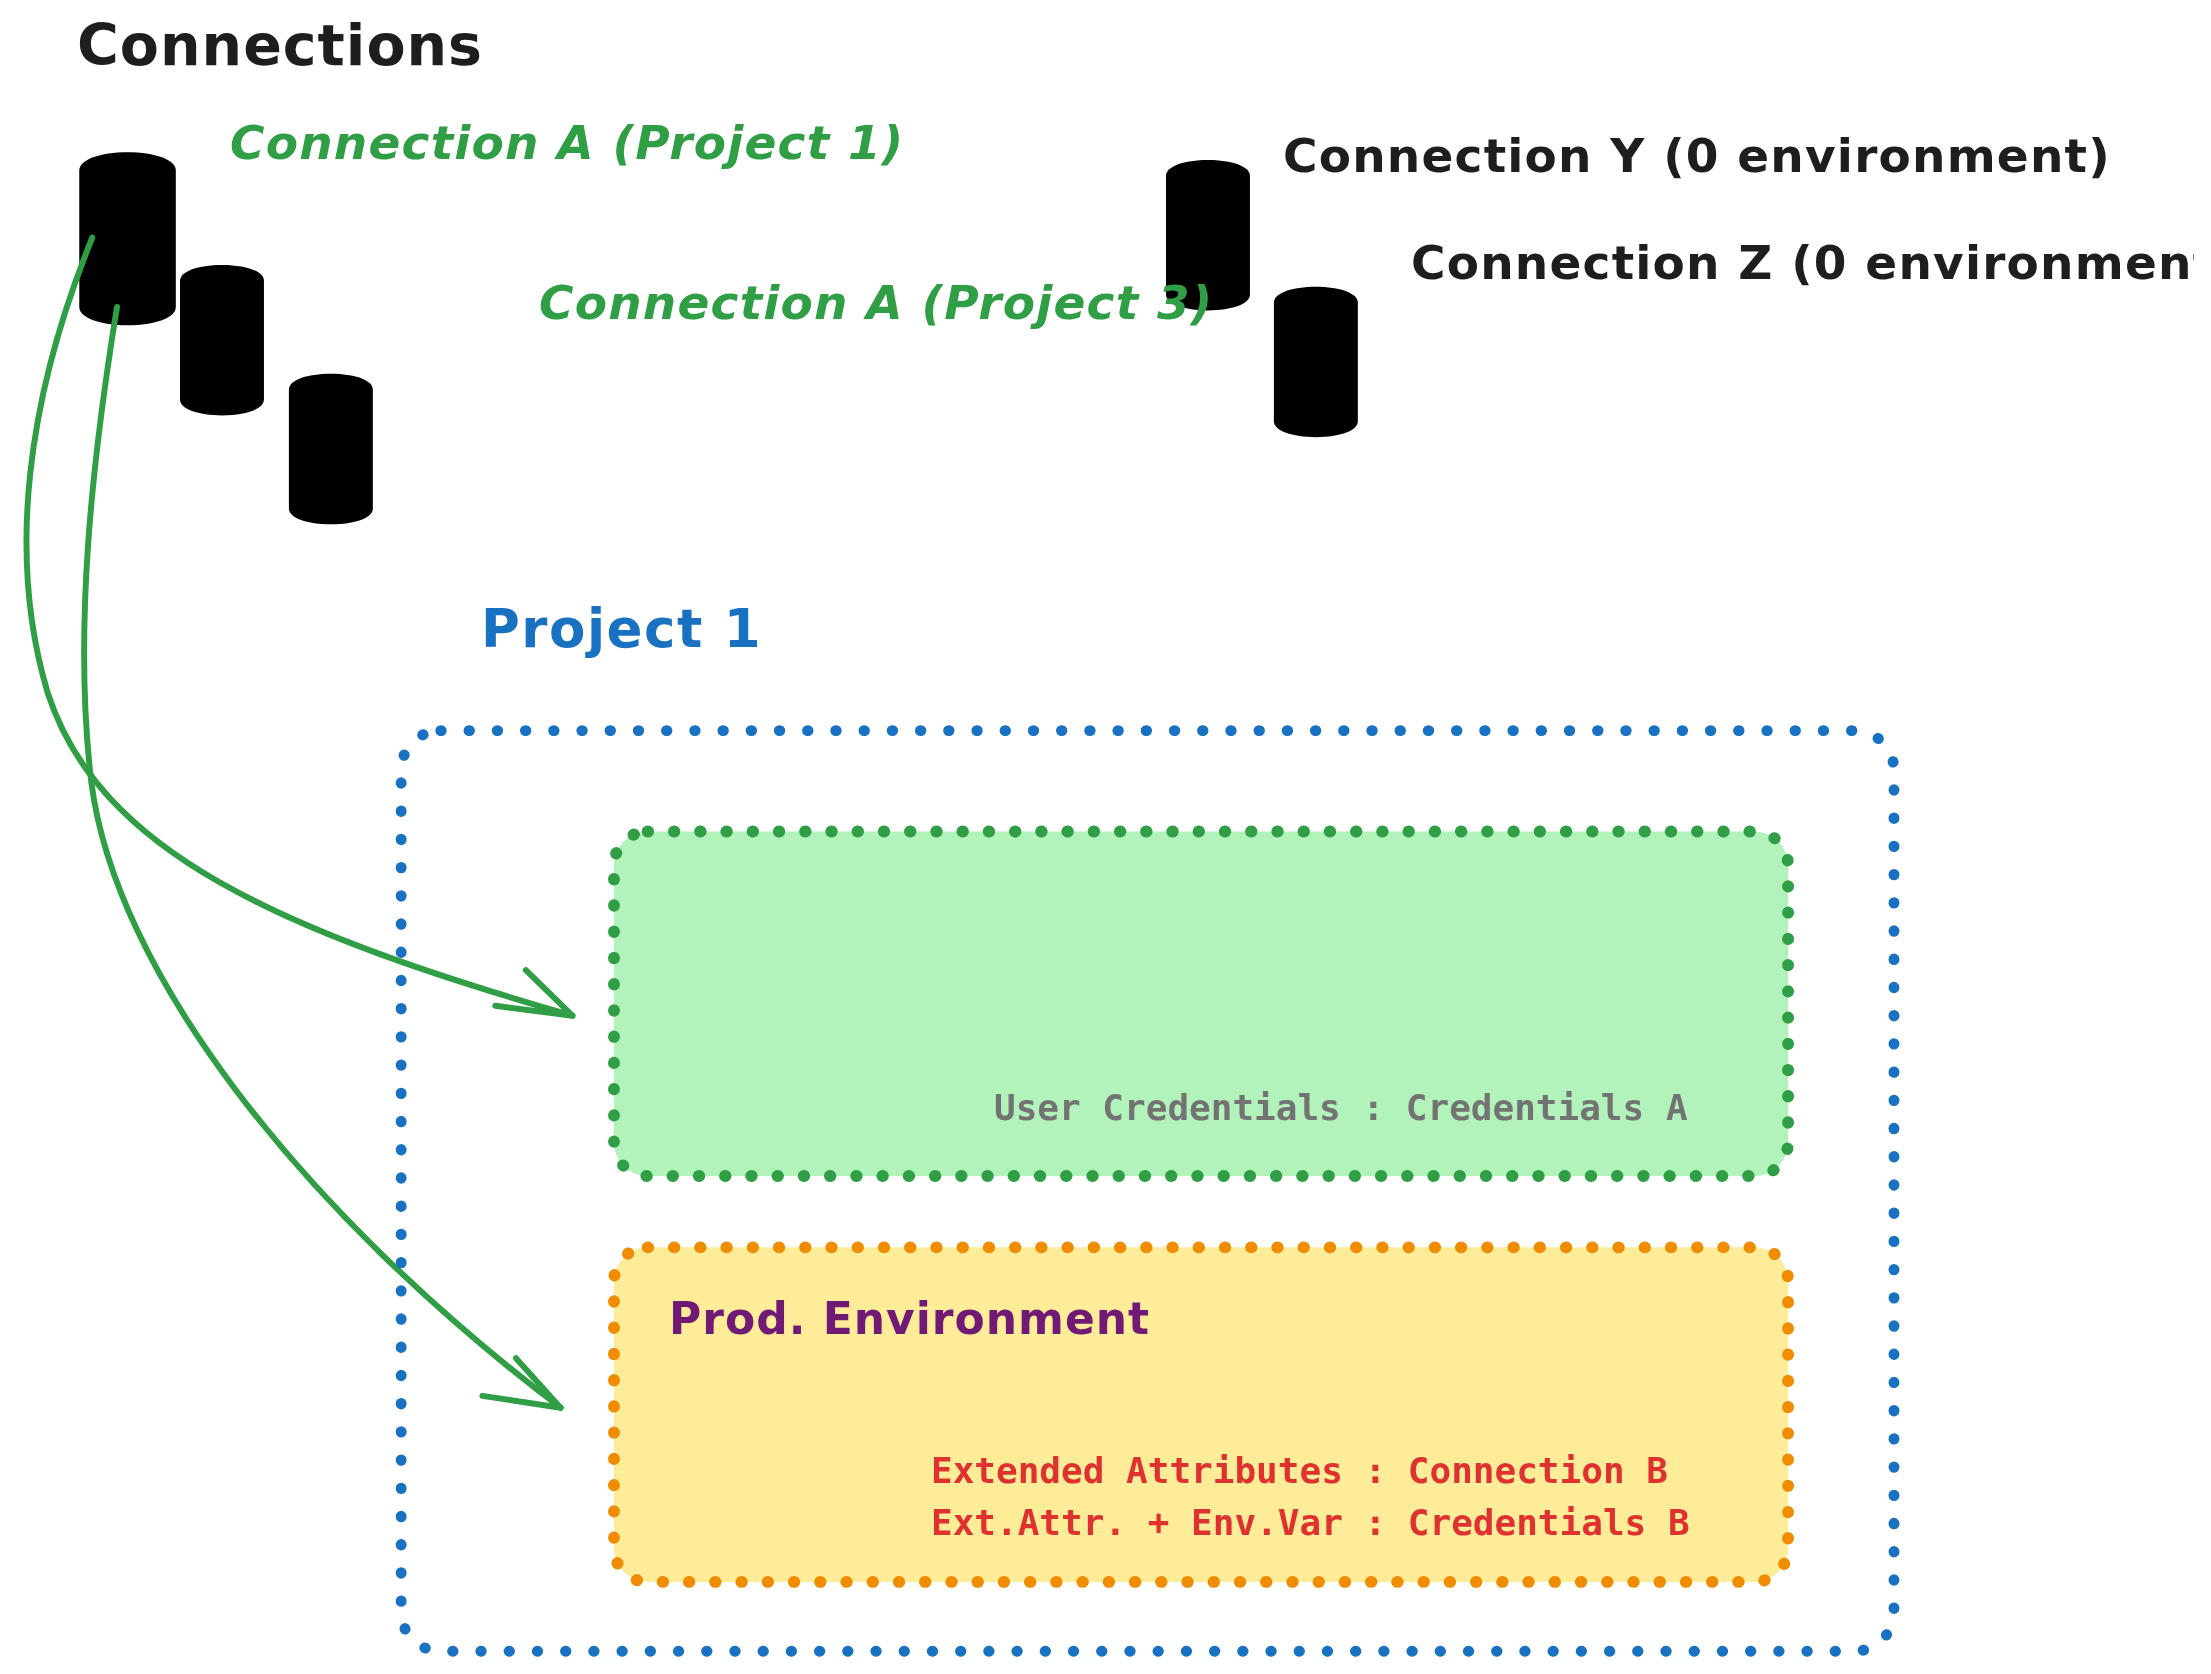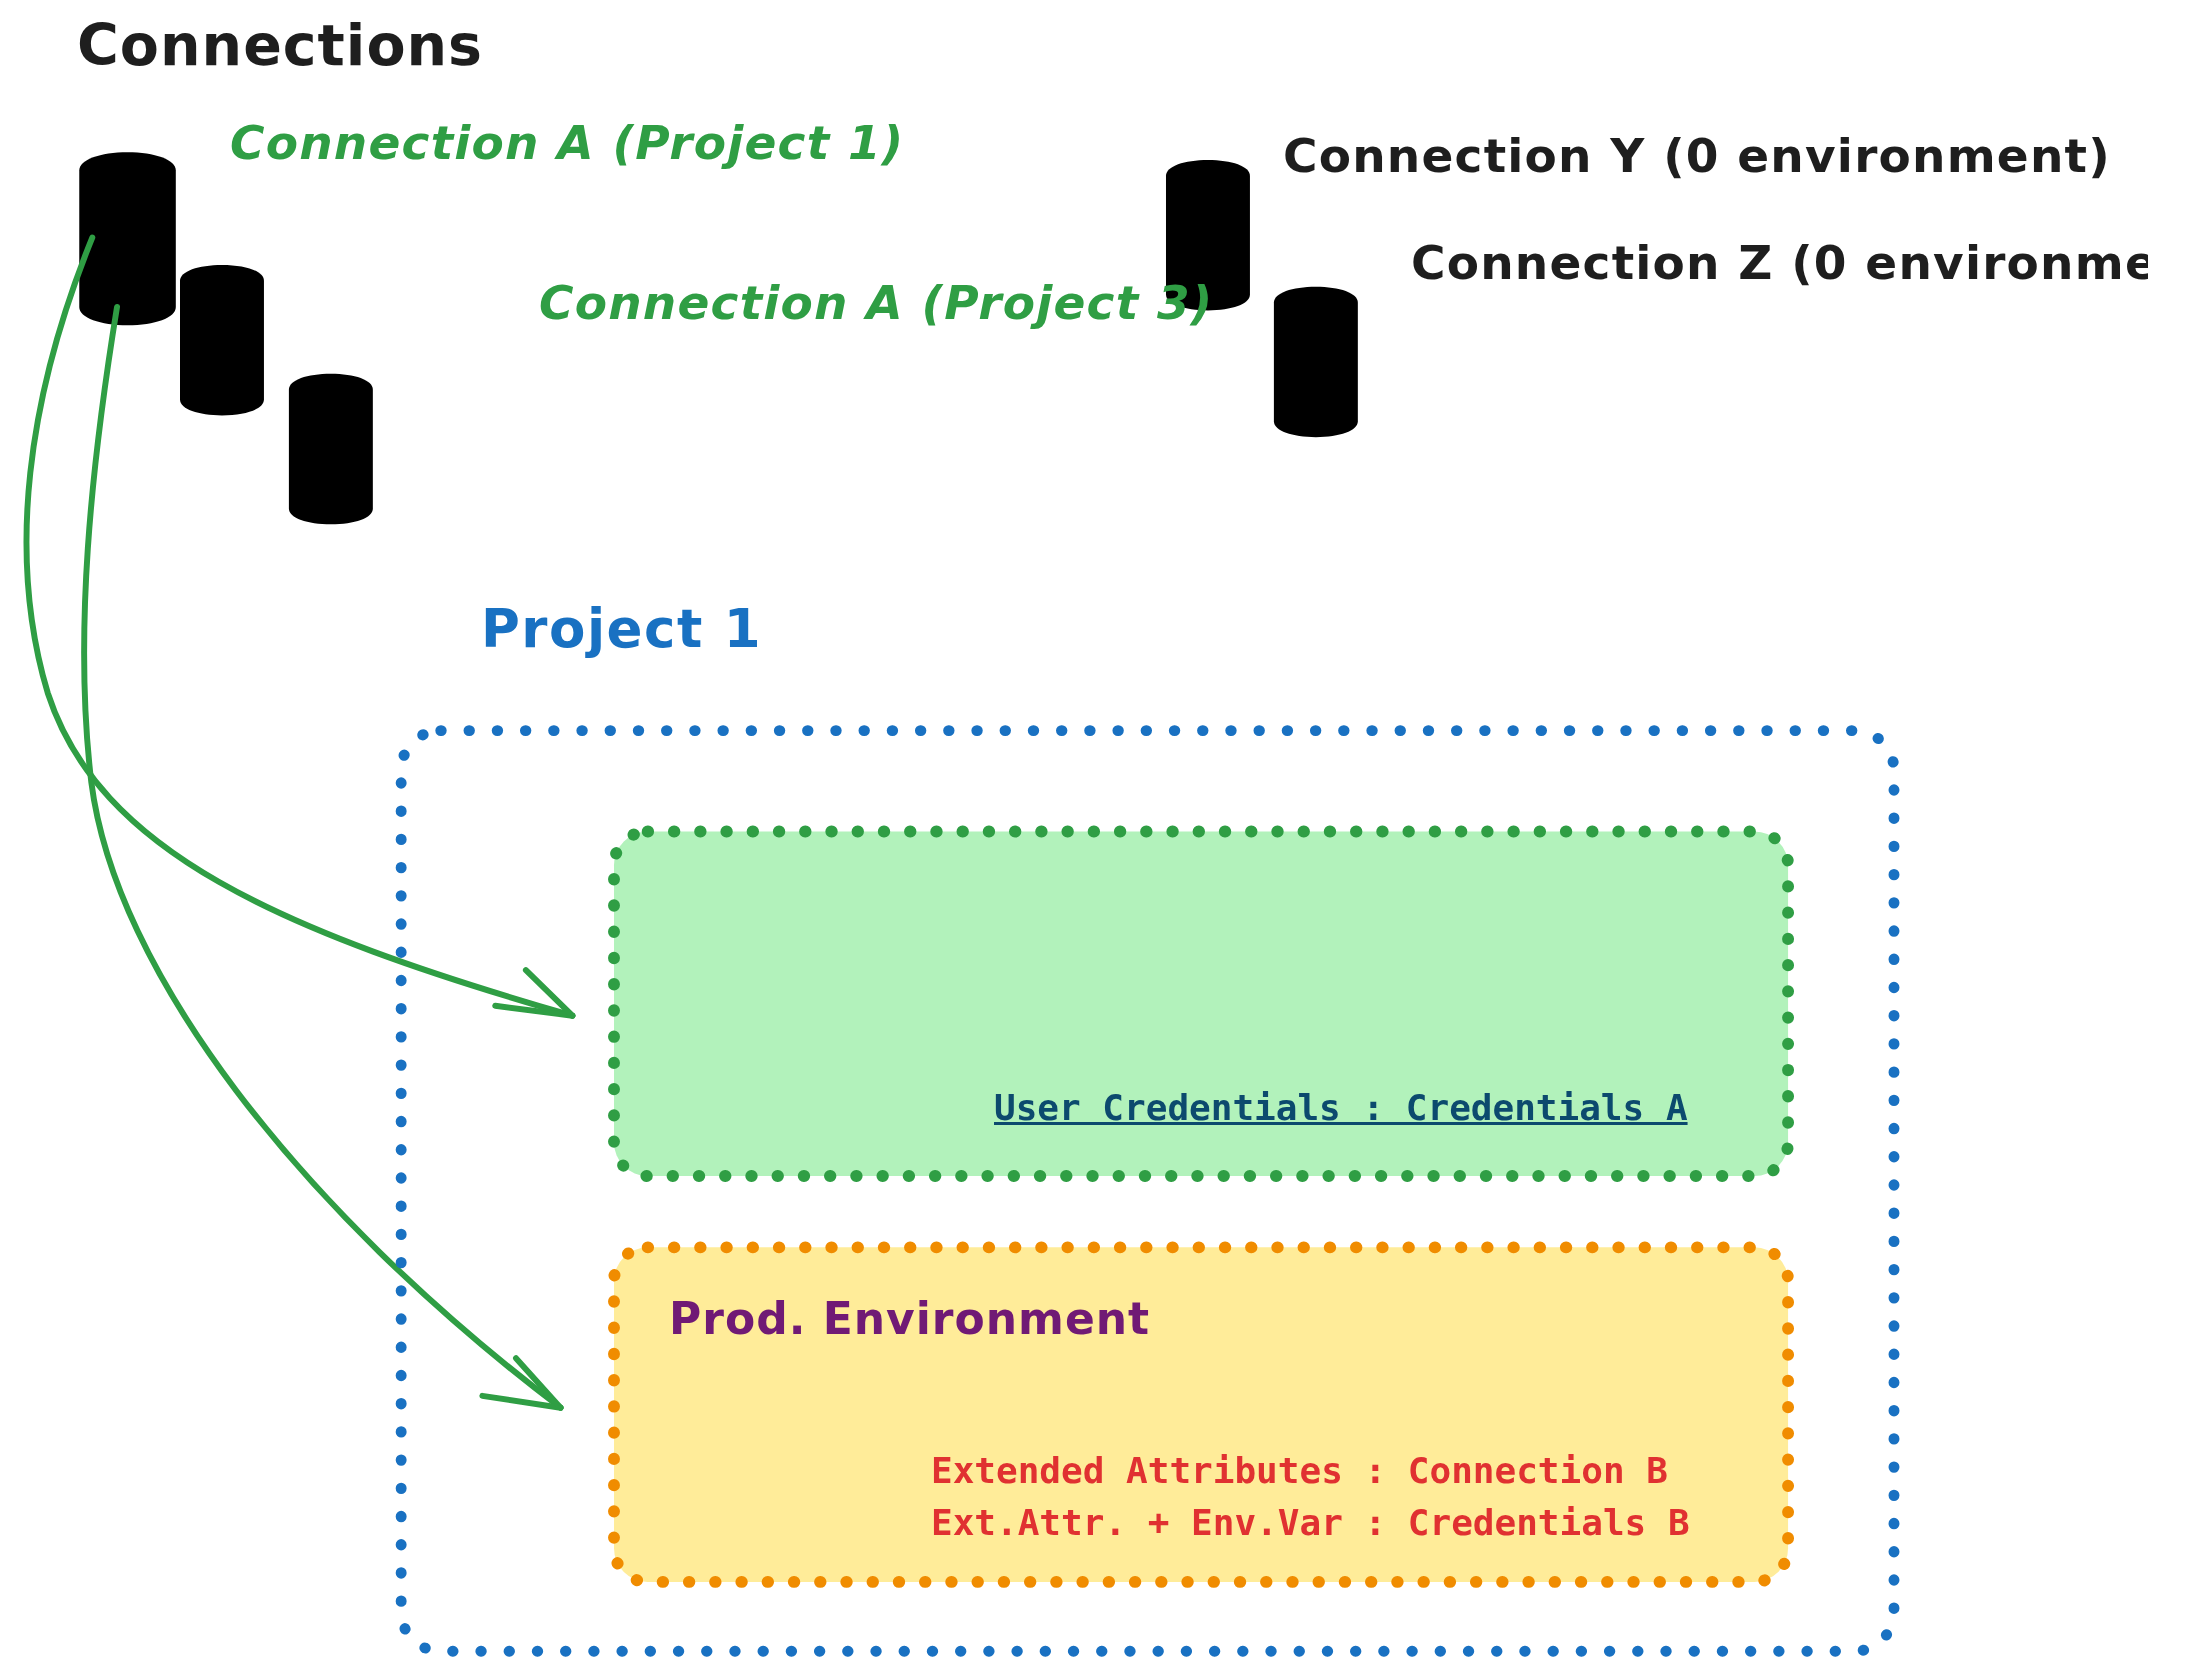--- a/index.html
+++ b/index.html
@@ -1,18 +1,18 @@
 <!DOCTYPE html>
 <html><head>
 <meta charset="utf-8">
 <title>Connections Diagram</title>
 <style>
   html,body{margin:0;padding:0;background:#ffffff;}
   body{font-family:"DejaVu Sans", sans-serif;}
-  #canvas{position:relative;width:2148px;height:1674px;background:#ffffff;overflow:hidden;}
+  #canvas{position:relative;width:2148px;height:1674px;background:#ffffff;overflow:hidden;padding-left:46px;}
   #canvas svg.layer{position:absolute;left:0;top:0;width:2212px;height:1674px;overflow:visible;}
   .lbl{position:absolute;white-space:pre;pointer-events:none;}
 
   .title-text{
     font-family:"DejaVu Sans", sans-serif;
     font-size:57px; font-weight:700; color:#1e1e1e;
     letter-spacing:1px;
   }
   .conn-green{
     font-family:"DejaVu Sans", sans-serif;
@@ -34,23 +34,22 @@
     font-size:44px; font-weight:600; color:#2f9e44;
     letter-spacing:1px;
   }
   .env-orange{
     font-family:"DejaVu Sans", sans-serif;
     font-size:44px; font-weight:600; color:#701a75;
     letter-spacing:1px;
   }
   .mono-green{
     font-family:"DejaVu Sans Mono", monospace;
-    font-size:36px; font-weight:700; color:#0c4a6e;
+    font-size:36px; font-weight:700; color:#737373;
     letter-spacing:0px;
-    text-decoration:underline;
   }
   .mono-red{
     font-family:"DejaVu Sans Mono", monospace;
     font-size:36px; font-weight:700; color:#e03131;
     letter-spacing:0px; line-height:1.32;
   }
 </style>
 </head>
 <body>
 

